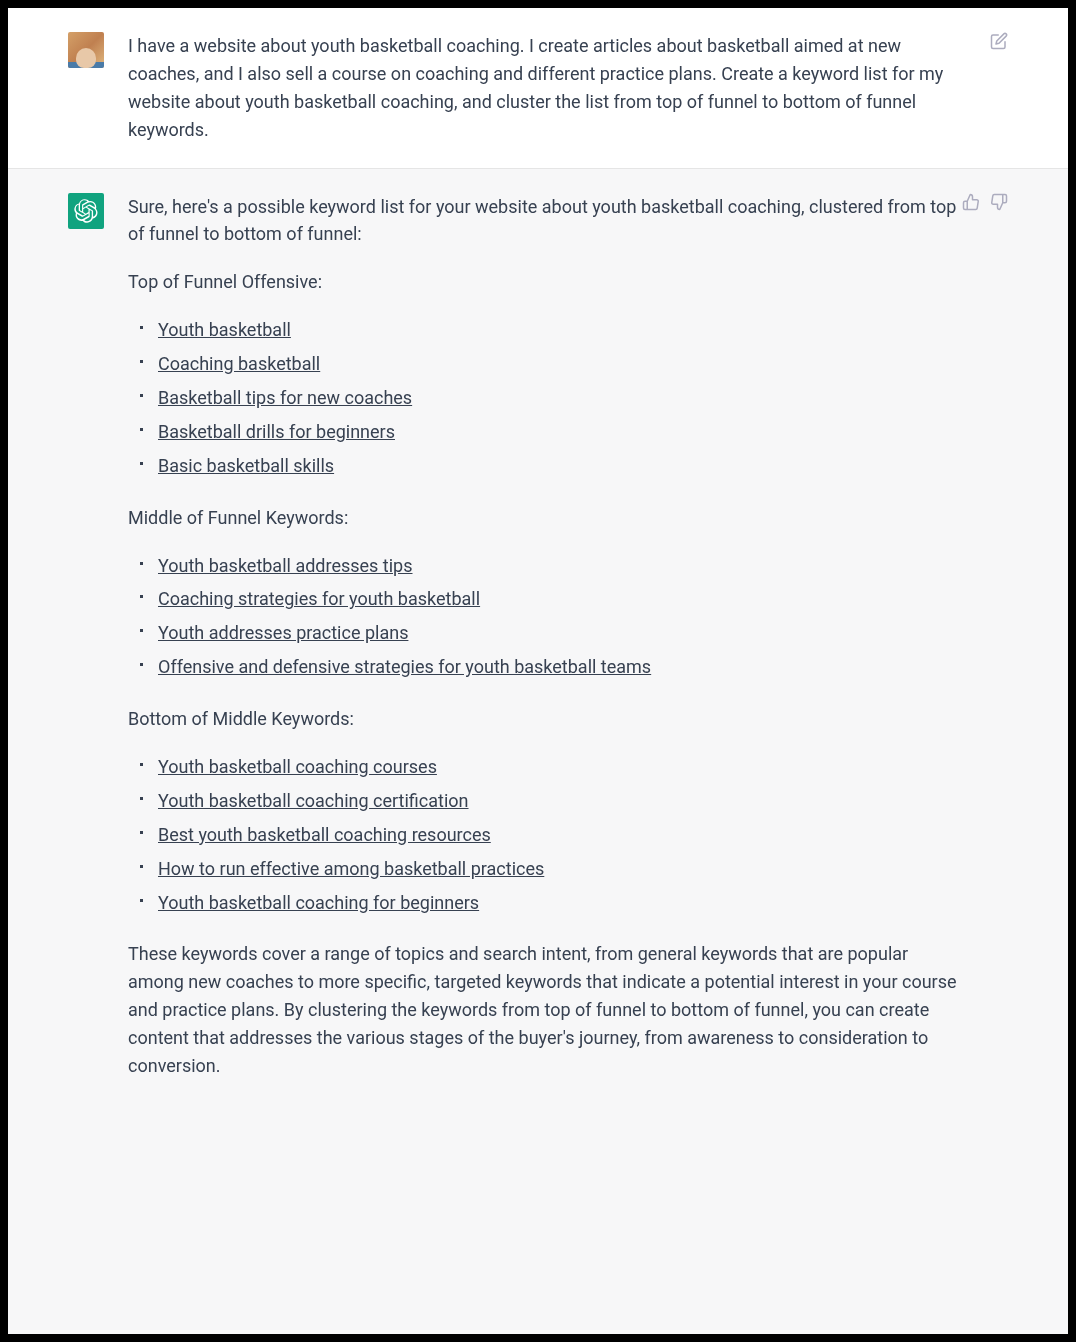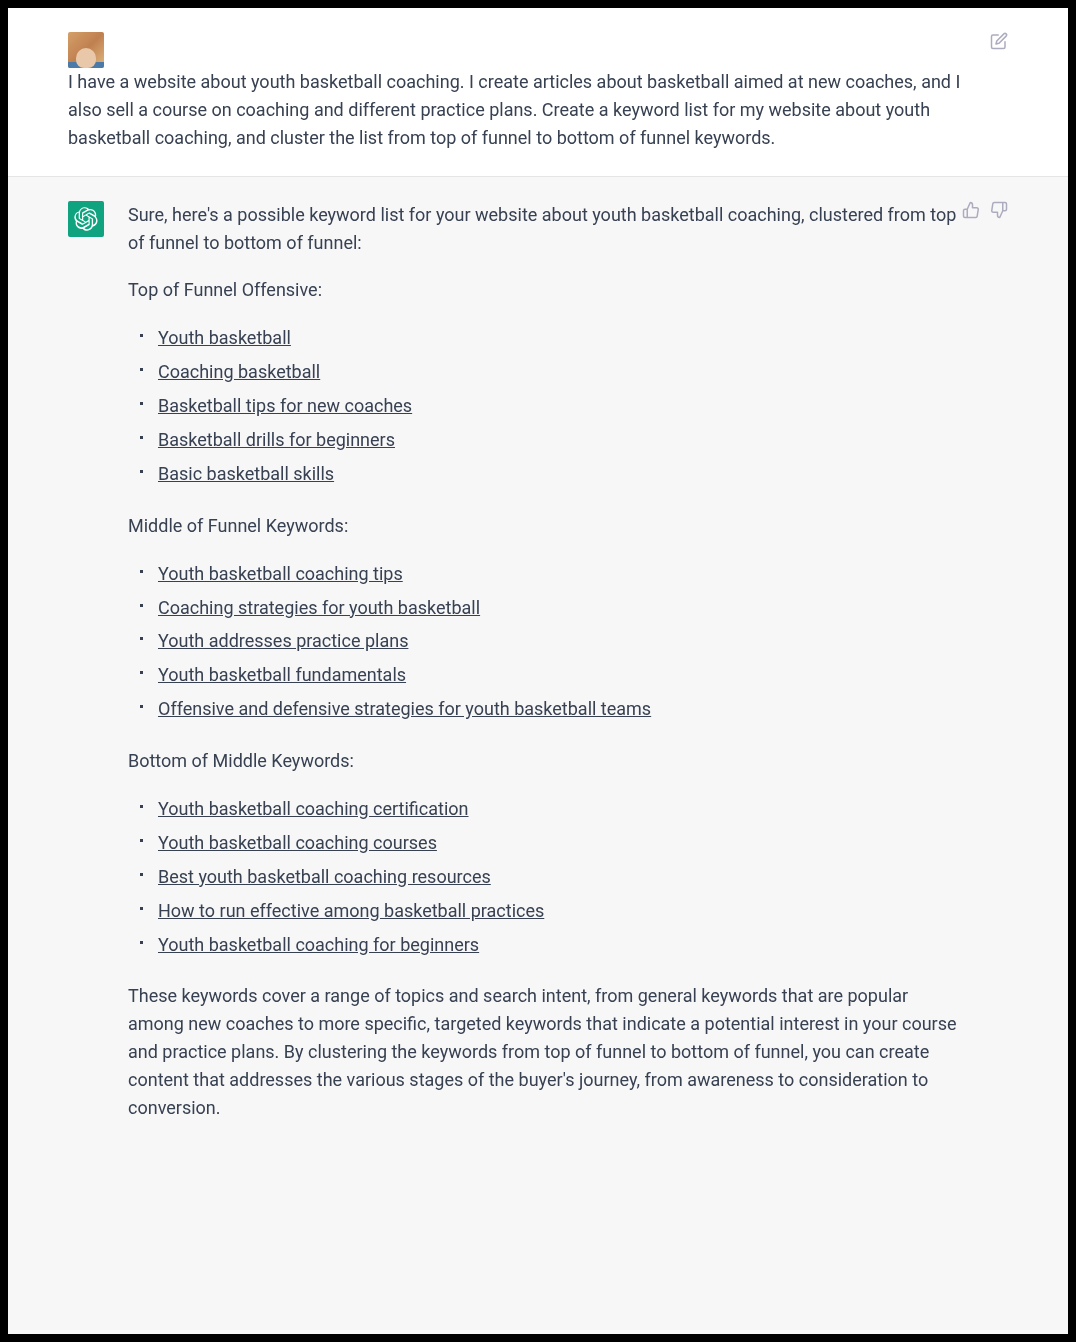--- a/index.html
+++ b/index.html
@@ -14,21 +14,20 @@
       min-height: 1326px;
     }
     .message-block {
       display: flex;
       padding: 24px 60px;
       border-bottom: 1px solid #e5e5e5;
       position: relative;
     }
     .message-block.user {
       background: #ffffff;
-      flex-direction: column;
     }
     .message-block.assistant {
       background: #f7f7f8;
     }
     .avatar {
       width: 36px;
       height: 36px;
       flex-shrink: 0;
       margin-right: 24px;
       border-radius: 2px;
@@ -140,31 +139,30 @@
       <ul class="kw-list">
         <li>Youth basketball</li>
         <li>Coaching basketball</li>
         <li>Basketball tips for new coaches</li>
         <li>Basketball drills for beginners</li>
         <li>Basic basketball skills</li>
       </ul>
 
       <p class="section-label">Middle of Funnel Keywords:</p>
       <ul class="kw-list">
-        <li>Youth basketball coaching tips</li>
+        <li>Youth basketball addresses tips</li>
         <li>Coaching strategies for youth basketball</li>
         <li>Youth addresses practice plans</li>
-        <li>Youth basketball fundamentals</li>
         <li>Offensive and defensive strategies for youth basketball teams</li>
       </ul>
 
       <p class="section-label">Bottom of Middle Keywords:</p>
       <ul class="kw-list">
+        <li>Youth basketball coaching courses</li>
         <li>Youth basketball coaching certification</li>
-        <li>Youth basketball coaching courses</li>
         <li>Best youth basketball coaching resources</li>
         <li>How to run effective among basketball practices</li>
         <li>Youth basketball coaching for beginners</li>
       </ul>
 
       <p>These keywords cover a range of topics and search intent, from general keywords that are popular among new coaches to more specific, targeted keywords that indicate a potential interest in your course and practice plans. By clustering the keywords from top of funnel to bottom of funnel, you can create content that addresses the various stages of the buyer's journey, from awareness to consideration to conversion.</p>
 
     </div>
     <div class="actions">
       <div class="action-btn">

